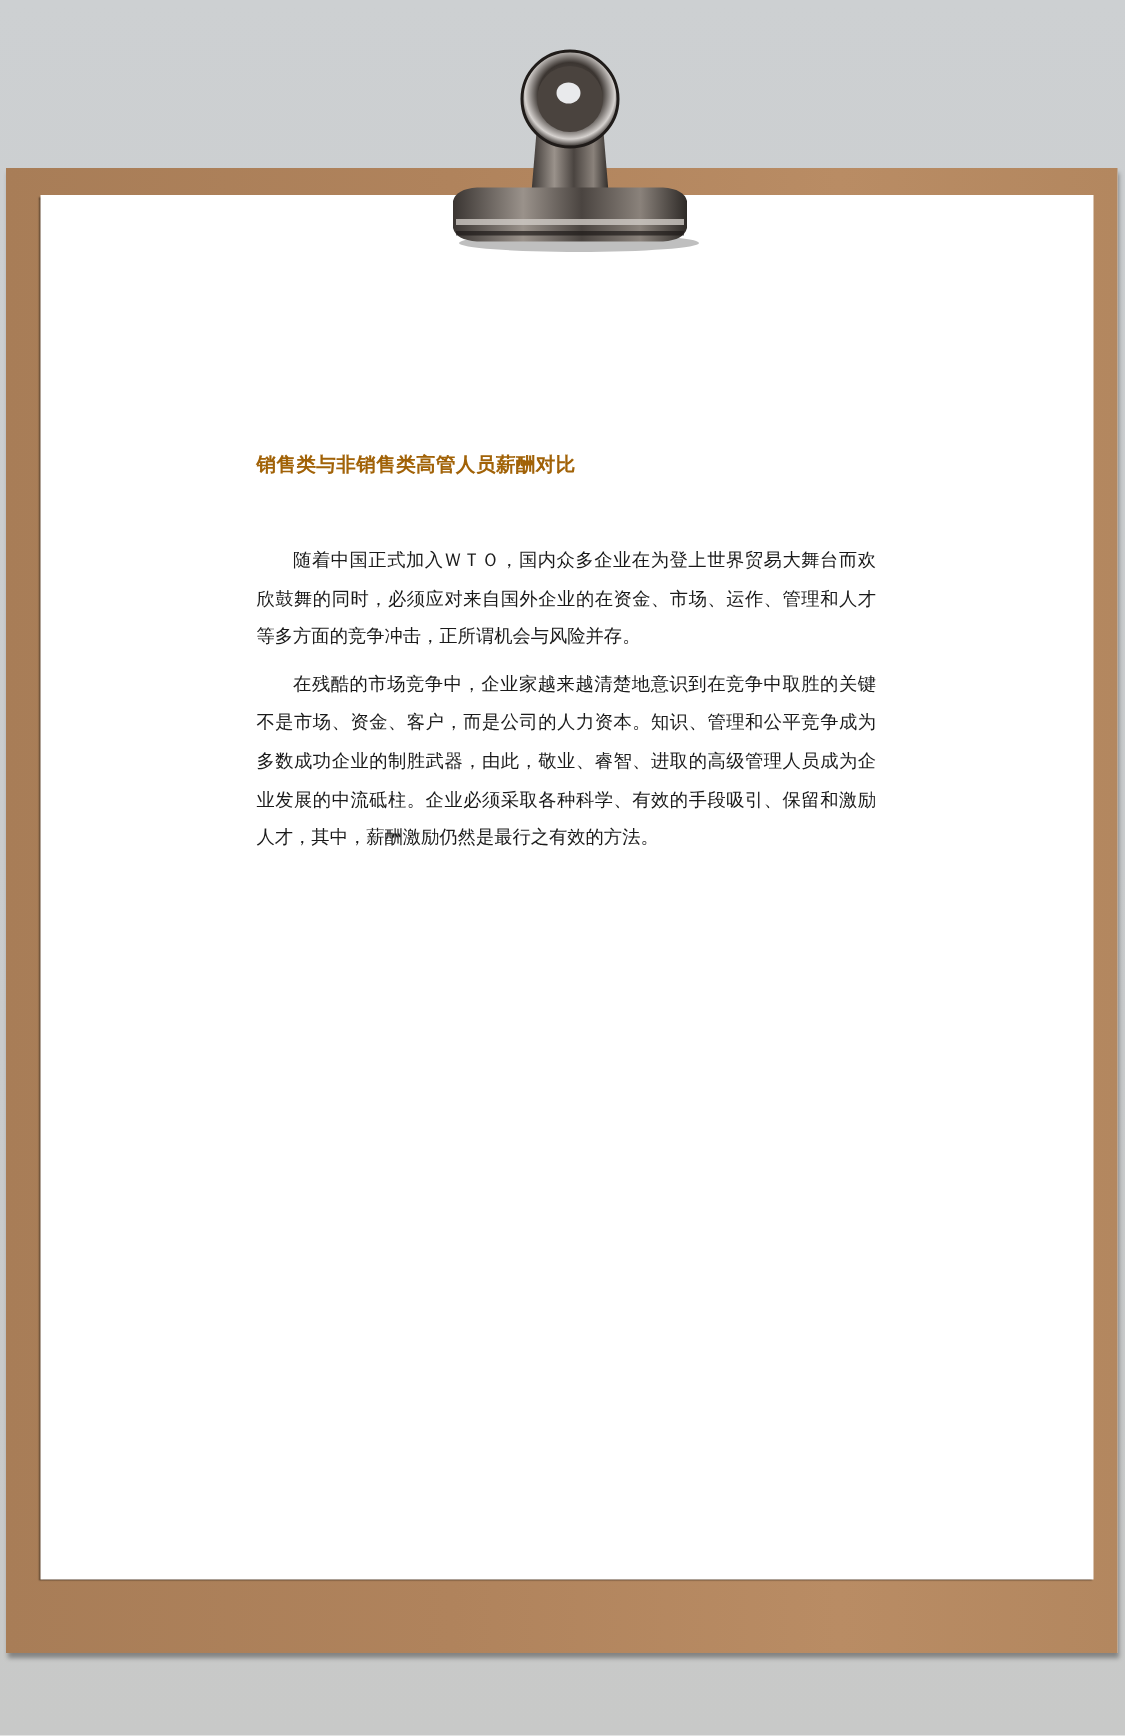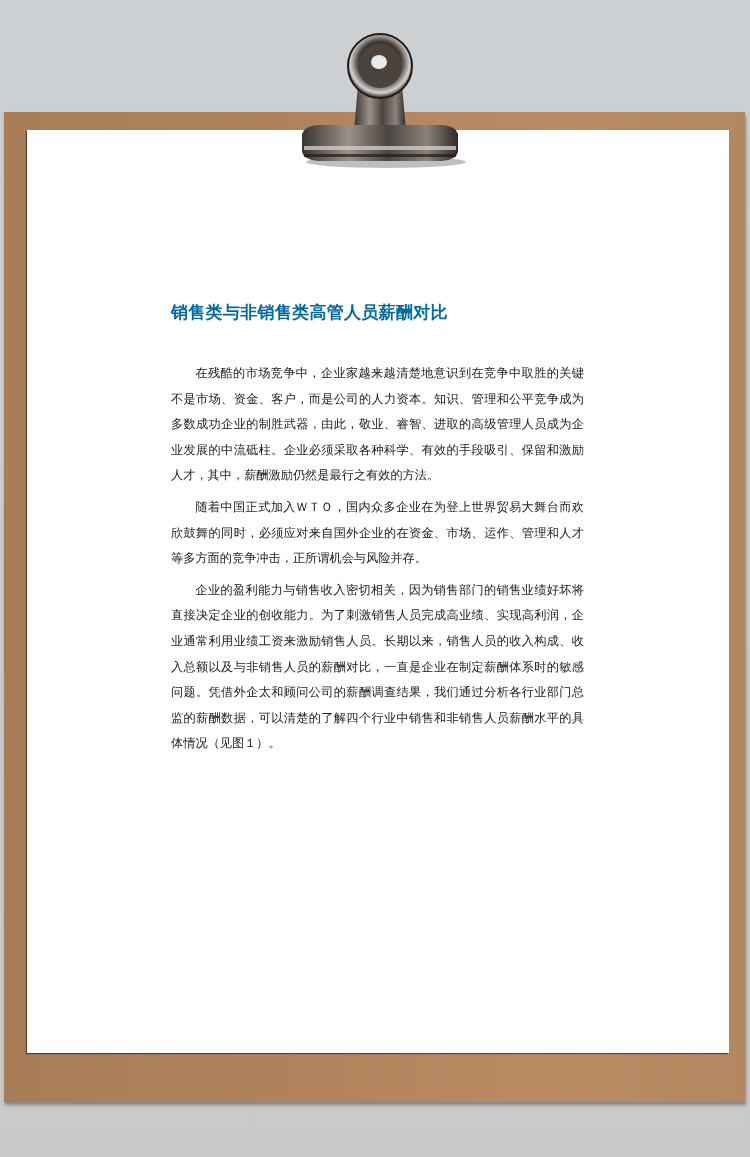--- a/index.html
+++ b/index.html
@@ -15,21 +15,21 @@
     }
     .paper {
       position: absolute; left: 27px; top: 130px; width: 702px; height: 923px;
       background: #ffffff;
       box-shadow: -1px 1px 1px rgba(0,0,0,0.5);
     }
     .clip { position: absolute; left: 290px; top: 22px; width: 180px; height: 150px; }
     .doc-title {
       position: absolute; left: 171px; top: 301px;
       font-family: "DejaVu Sans", "Liberation Sans", sans-serif;
-      font-weight: bold; font-size: 17px; color: #0369a1; letter-spacing: 0.3px;
+      font-weight: bold; font-size: 13px; color: #a16207; letter-spacing: 0.3px;
     }
     .doc-body {
       position: absolute; left: 171px; top: 361px; width: 413px;
       font-size: 12.2px; line-height: 25.6px; color: #1a1a1a;
       text-align: justify;
     }
     .doc-body p { margin: 0 0 6px 0; text-indent: 2em; }
   </style>
 </head>
 <body>
@@ -59,16 +59,15 @@
   <circle cx="90" cy="44" r="22" fill="#4a433e"></circle>
   <ellipse cx="89" cy="40" rx="8" ry="7" fill="#e9eaec"></ellipse>
   <path d="M12 112 Q14 104 28 103 L152 103 Q166 104 168 112 L168 130 Q166 138 152 139 L28 139 Q14 138 12 130 Z" fill="url(#metal)"></path>
   <rect x="14" y="124" width="152" height="4" fill="#cfcac6" opacity="0.8"></rect>
   <rect x="14" y="132" width="152" height="3" fill="#1e1a18" opacity="0.7"></rect>
 </svg>
 
 <div class="doc-title">销售类与非销售类高管人员薪酬对比</div>
 
 <div class="doc-body">
+  <p>随着中国正式加入ＷＴＯ，国内众多企业在为登上世界贸易大舞台而欢欣鼓舞的同时，必须应对来自国外企业的在资金、市场、运作、管理和人才等多方面的竞争冲击，正所谓机会与风险并存。</p>
   <p>在残酷的市场竞争中，企业家越来越清楚地意识到在竞争中取胜的关键不是市场、资金、客户，而是公司的人力资本。知识、管理和公平竞争成为多数成功企业的制胜武器，由此，敬业、睿智、进取的高级管理人员成为企业发展的中流砥柱。企业必须采取各种科学、有效的手段吸引、保留和激励人才，其中，薪酬激励仍然是最行之有效的方法。</p>
-  <p>随着中国正式加入ＷＴＯ，国内众多企业在为登上世界贸易大舞台而欢欣鼓舞的同时，必须应对来自国外企业的在资金、市场、运作、管理和人才等多方面的竞争冲击，正所谓机会与风险并存。</p>
-  <p>企业的盈利能力与销售收入密切相关，因为销售部门的销售业绩好坏将直接决定企业的创收能力。为了刺激销售人员完成高业绩、实现高利润，企业通常利用业绩工资来激励销售人员。长期以来，销售人员的收入构成、收入总额以及与非销售人员的薪酬对比，一直是企业在制定薪酬体系时的敏感问题。凭借外企太和顾问公司的薪酬调查结果，我们通过分析各行业部门总监的薪酬数据，可以清楚的了解四个行业中销售和非销售人员薪酬水平的具体情况（见图１）。</p>
 </div>
 
 </body></html>

